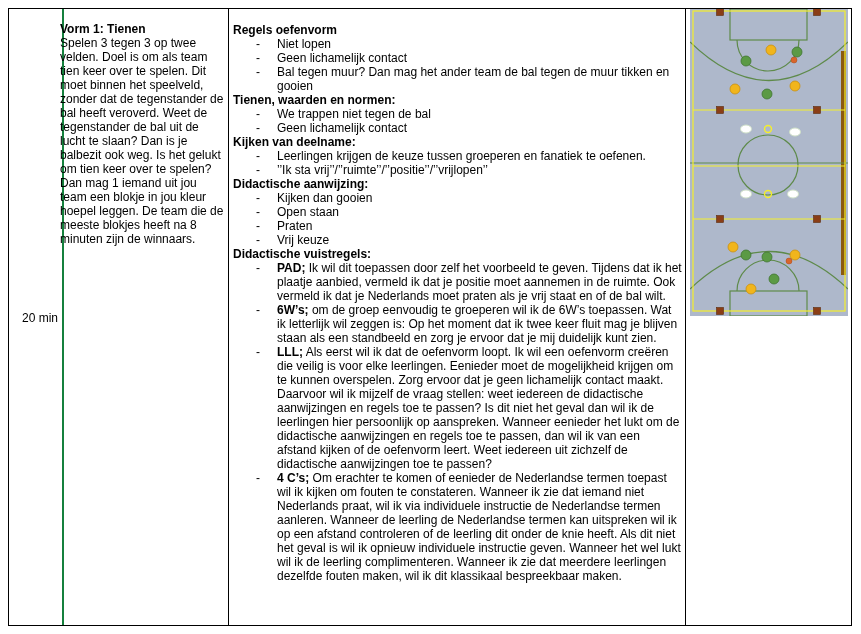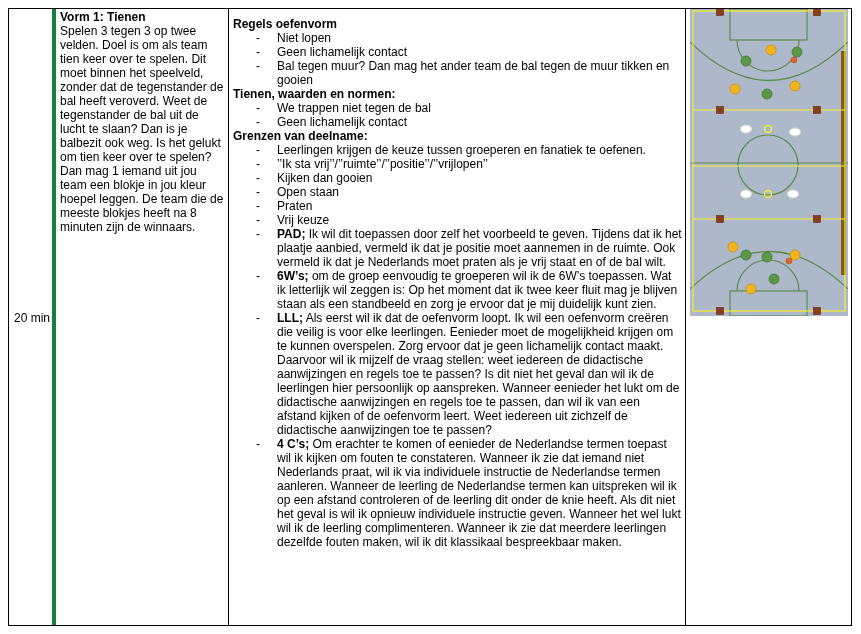--- a/index.html
+++ b/index.html
@@ -1,27 +1,27 @@
 <!DOCTYPE html>
 <html><head>
 <meta charset="utf-8">
 <style>
   html, body { margin: 0; padding: 0; background: #ffffff; }
   body { width: 861px; height: 634px; position: relative; overflow: hidden;
          font-family: "Liberation Sans", sans-serif; font-size: 12px; color: #000; }
   .tbl { position: absolute; left: 8px; top: 8px; width: 844px; height: 618px;
          border: 1px solid #000; box-sizing: border-box; }
   .col { position: absolute; top: 0; bottom: 0; box-sizing: border-box; }
-  .c1 { left: 0; width: 47px; border-right: 4px solid #15803d; }
+  .c1 { left: 8px; width: 47px; border-right: 2px solid #15803d; }
   .c2 { left: 47px; width: 173px; border-right: 1px solid #000; }
   .c3 { left: 220px; width: 457px; border-right: 1px solid #000; }
   .c4 { left: 677px; width: 165px; }
   .time { position: absolute; top: 302px; left: 0; width: 46px; text-align: center; line-height: 14px; }
-  .c2 .inner { padding: 0 3px 0 4px; line-height: 14px; margin-top: 1px; }
-  .c3 .inner { padding: 0 3px 0 4px; line-height: 14px; margin-top: 8px; }
+  .c2 .inner { padding: 0 3px 0 4px; line-height: 14px; margin-top: 13px; }
+  .c3 .inner { padding: 0 3px 0 4px; line-height: 14px; margin-top: 14px; }
   .b { font-weight: bold; }
   .sec { font-weight: bold; line-height: 14px; }
   ul.dash { list-style: none; margin: 0; padding: 0; }
   ul.dash li { position: relative; padding-left: 44px; line-height: 14px; }
   ul.dash li .dash-mark { position: absolute; left: 23px; top: 0; }
   .court { position: absolute; left: 4px; top: 0; width: 158px; height: 307px; }
 </style>
 </head>
 <body>
 
@@ -43,33 +43,35 @@
         <ul class="dash">
           <li><span class="dash-mark">-</span><span>Niet lopen</span></li>
           <li><span class="dash-mark">-</span><span>Geen lichamelijk contact</span></li>
           <li><span class="dash-mark">-</span><span>Bal tegen muur? Dan mag het ander team de bal tegen de muur tikken en gooien</span></li>
         </ul>
         <div class="sec">Tienen, waarden en normen:</div>
         <ul class="dash">
           <li><span class="dash-mark">-</span><span>We trappen niet tegen de bal</span></li>
           <li><span class="dash-mark">-</span><span>Geen lichamelijk contact</span></li>
         </ul>
-        <div class="sec">Grenzen van deelname:</div>
+        <div class="sec">Kijken van deelname:</div>
         <ul class="dash">
           <li><span class="dash-mark">-</span><span>Leerlingen krijgen de keuze tussen groeperen en fanatiek te oefenen.</span></li>
         </ul>
         <ul class="dash">
           <li><span class="dash-mark">-</span><span>’’Ik sta vrij’’/’’ruimte’’/’’positie’’/’’vrijlopen’’</span></li>
         </ul>
+        <div class="sec">Didactische aanwijzing:</div>
         <ul class="dash">
           <li><span class="dash-mark">-</span><span>Kijken dan gooien</span></li>
           <li><span class="dash-mark">-</span><span>Open staan</span></li>
           <li><span class="dash-mark">-</span><span>Praten</span></li>
           <li><span class="dash-mark">-</span><span>Vrij keuze</span></li>
         </ul>
+        <div class="sec">Didactische vuistregels:</div>
         <ul class="dash">
           <li><span class="dash-mark">-</span><span class="b">PAD;</span><span> Ik wil dit toepassen door zelf het voorbeeld te geven. Tijdens dat ik het plaatje aanbied, vermeld ik dat je positie moet aannemen in de ruimte. Ook vermeld ik dat je Nederlands moet praten als je vrij staat en of de bal wilt.</span></li>
           <li><span class="dash-mark">-</span><span class="b">6W’s;</span><span> om de groep eenvoudig te groeperen wil ik de 6W’s toepassen. Wat ik letterlijk wil zeggen is: Op het moment dat ik twee keer fluit mag je blijven staan als een standbeeld en zorg je ervoor dat je mij duidelijk kunt zien.</span></li>
           <li><span class="dash-mark">-</span><span class="b">LLL;</span><span> Als eerst wil ik dat de oefenvorm loopt. Ik wil een oefenvorm creëren die veilig is voor elke leerlingen. Eenieder moet de mogelijkheid krijgen om te kunnen overspelen. Zorg ervoor dat je geen lichamelijk contact maakt. Daarvoor wil ik mijzelf de vraag stellen: weet iedereen de didactische aanwijzingen en regels toe te passen? Is dit niet het geval dan wil ik de leerlingen hier persoonlijk op aanspreken. Wanneer eenieder het lukt om de didactische aanwijzingen en regels toe te passen, dan wil ik van een afstand kijken of de oefenvorm leert. Weet iedereen uit zichzelf de didactische aanwijzingen toe te passen?</span></li>
           <li><span class="dash-mark">-</span><span class="b">4 C’s;</span><span> Om erachter te komen of eenieder de Nederlandse termen toepast wil ik kijken om fouten te constateren. Wanneer ik zie dat iemand niet Nederlands praat, wil ik via individuele instructie de Nederlandse termen aanleren. Wanneer de leerling de Nederlandse termen kan uitspreken wil ik op een afstand controleren of de leerling dit onder de knie heeft. Als dit niet het geval is wil ik opnieuw individuele instructie geven. Wanneer het wel lukt wil ik de leerling complimenteren. Wanneer ik zie dat meerdere leerlingen dezelfde fouten maken, wil ik dit klassikaal bespreekbaar maken.</span></li>
         </ul>
       </div>
   </div>
 
   <div class="col c4">

